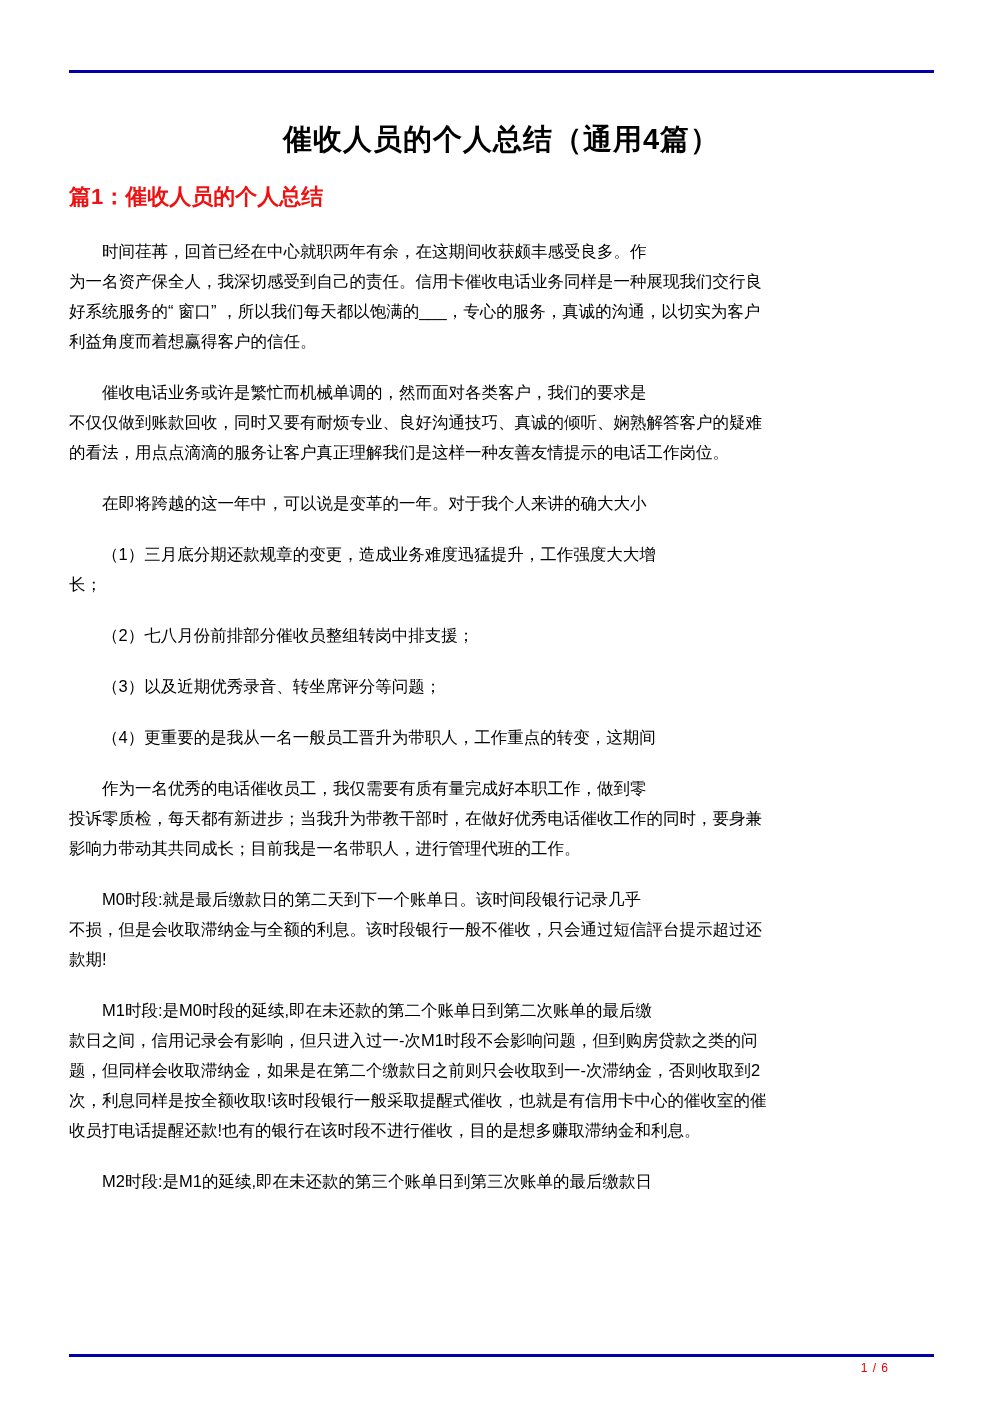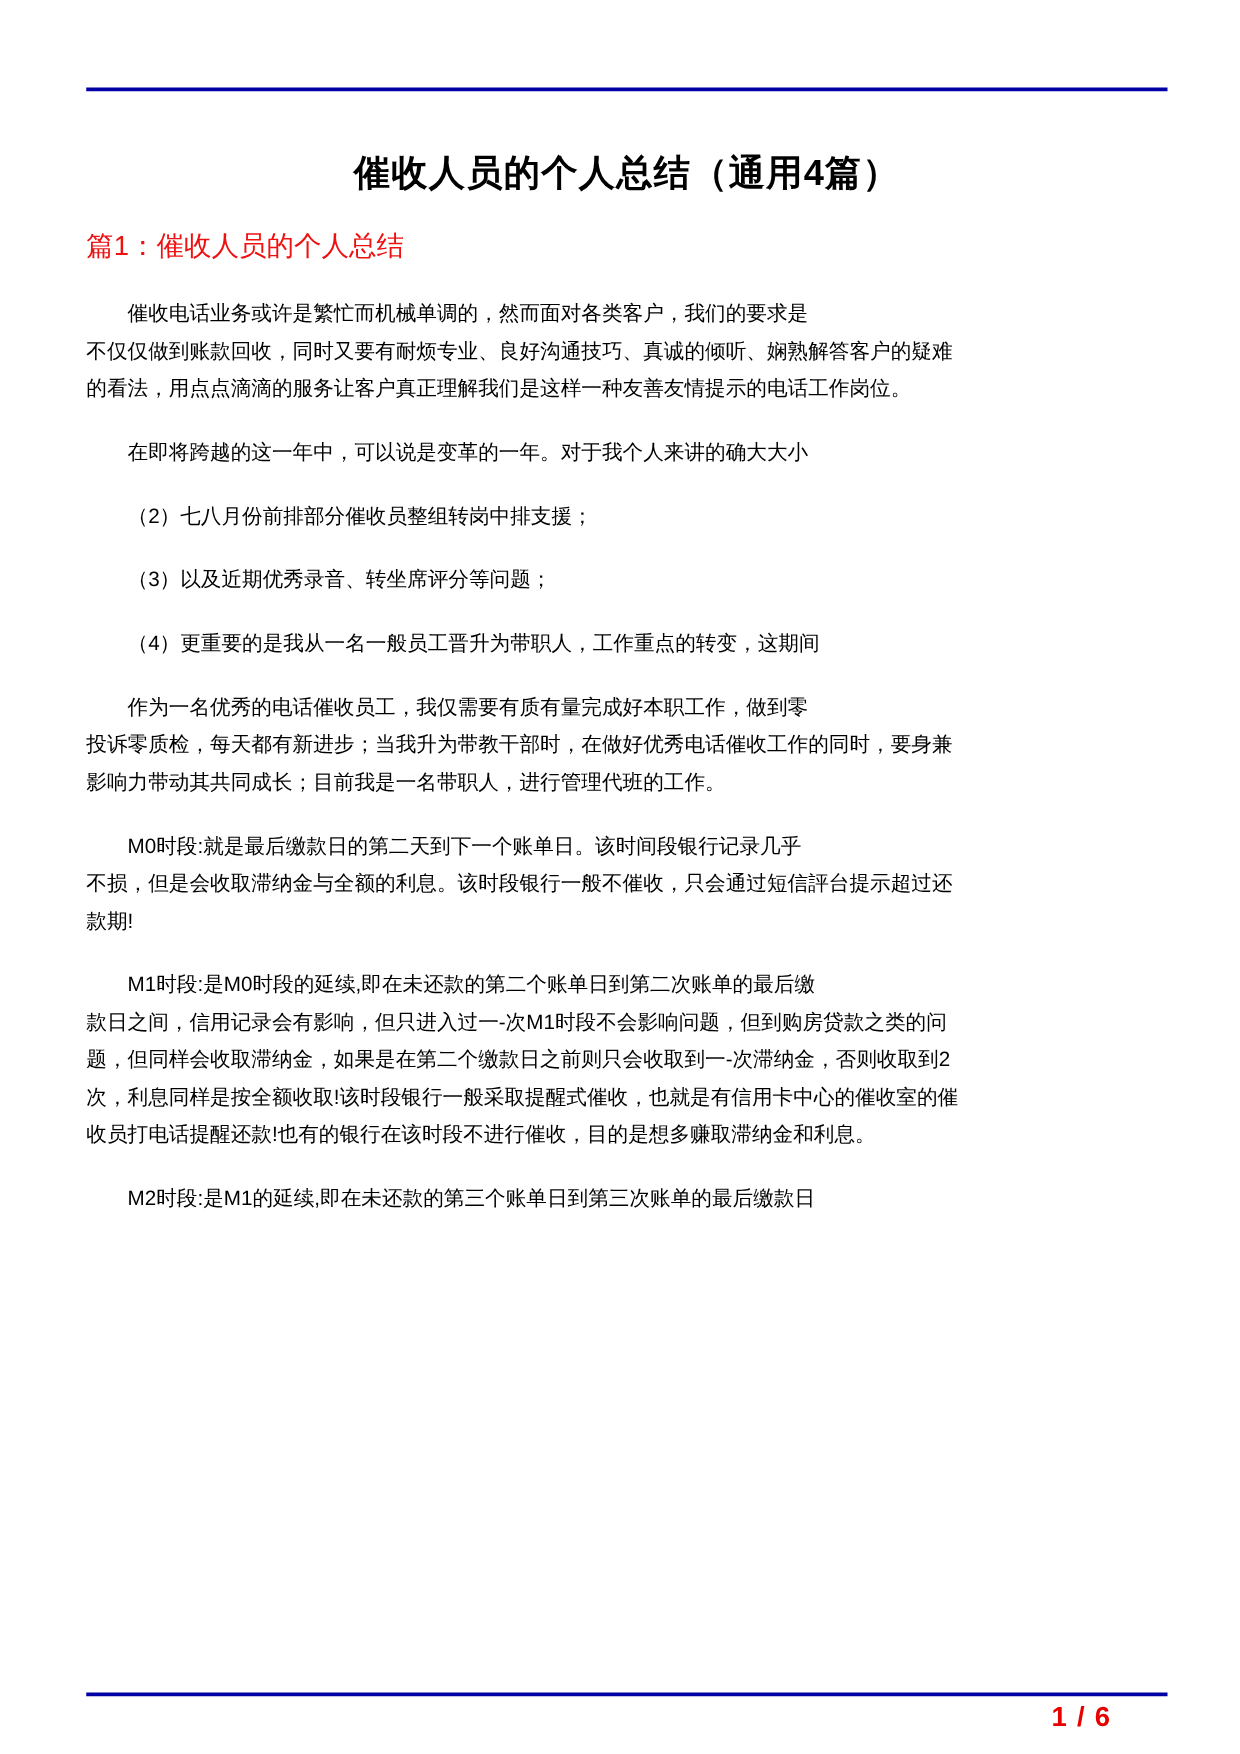--- a/index.html
+++ b/index.html
@@ -22,21 +22,21 @@
   .top-rule{
     margin-top:70px;height:3px;background:var(--accent);border:none;width:100%;
   }
   .doc-title{
     margin-top:48px;
     font-size:29px;line-height:36px;font-weight:bold;
     text-align:center;letter-spacing:1px;
   }
   .section-heading{
     margin-top:27px;
-    font-size:22px;line-height:26px;font-weight:normal;
+    font-size:22px;line-height:26px;font-weight:bold;
     color:var(--heading-red);
   }
   .doc-body{
     margin-top:26px;
     font-size:16.5px;
   }
   .para{
     margin:0 0 21px 0;
   }
   .para:last-child{margin-bottom:0;}
@@ -47,40 +47,50 @@
     text-indent:33px;
   }
   .footer{
     position:absolute;left:69px;top:1354px;width:865px;
   }
   .footer-rule{
     height:3px;background:var(--accent);border:none;width:100%;margin:0;
   }
   .page-number{
     margin-top:4px;padding-right:45px;
-    text-align:right;font-size:22px;font-weight:bold;
+    text-align:right;font-size:12px;font-weight:normal;
     color:var(--footer-red);letter-spacing:1px;
   }
 </style>
 </head>
 <body>
 
 <div class="page">
   <div class="content">
     <hr class="top-rule">
     <div class="doc-title">催收人员的个人总结（通用4篇）</div>
     <div class="section-heading">篇1：催收人员的个人总结</div>
     <div class="doc-body" id="doc-body">
         <div class="para">
+          <div class="line first">时间荏苒，回首已经在中心就职两年有余，在这期间收获颇丰感受良多。作</div>
+          <div class="line">为一名资产保全人，我深切感受到自己的责任。信用卡催收电话业务同样是一种展现我们交行良</div>
+          <div class="line">好系统服务的“ 窗口” ，所以我们每天都以饱满的___，专心的服务，真诚的沟通，以切实为客户</div>
+          <div class="line">利益角度而着想赢得客户的信任。</div>
+        </div>
+        <div class="para">
           <div class="line first">催收电话业务或许是繁忙而机械单调的，然而面对各类客户，我们的要求是</div>
           <div class="line">不仅仅做到账款回收，同时又要有耐烦专业、良好沟通技巧、真诚的倾听、娴熟解答客户的疑难</div>
           <div class="line">的看法，用点点滴滴的服务让客户真正理解我们是这样一种友善友情提示的电话工作岗位。</div>
         </div>
         <div class="para">
           <div class="line first">在即将跨越的这一年中，可以说是变革的一年。对于我个人来讲的确大大小</div>
+        </div>
+        <div class="para">
+          <div class="line first">（1）三月底分期还款规章的变更，造成业务难度迅猛提升，工作强度大大增</div>
+          <div class="line">长；</div>
         </div>
         <div class="para">
           <div class="line first">（2）七八月份前排部分催收员整组转岗中排支援；</div>
         </div>
         <div class="para">
           <div class="line first">（3）以及近期优秀录音、转坐席评分等问题；</div>
         </div>
         <div class="para">
           <div class="line first">（4）更重要的是我从一名一般员工晋升为带职人，工作重点的转变，这期间</div>
         </div>

